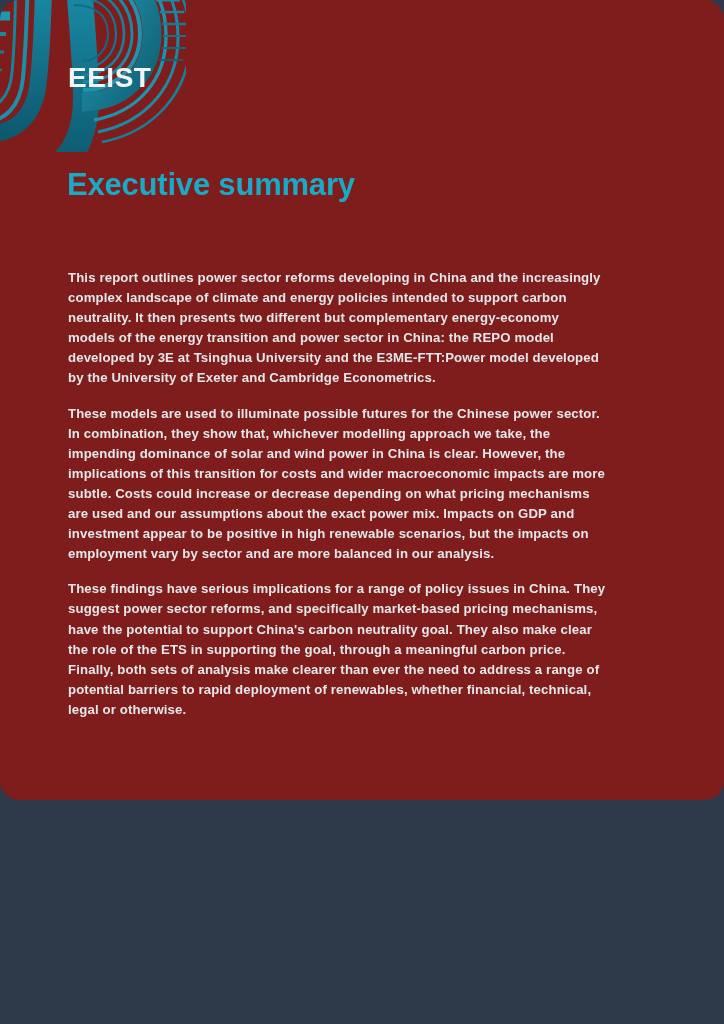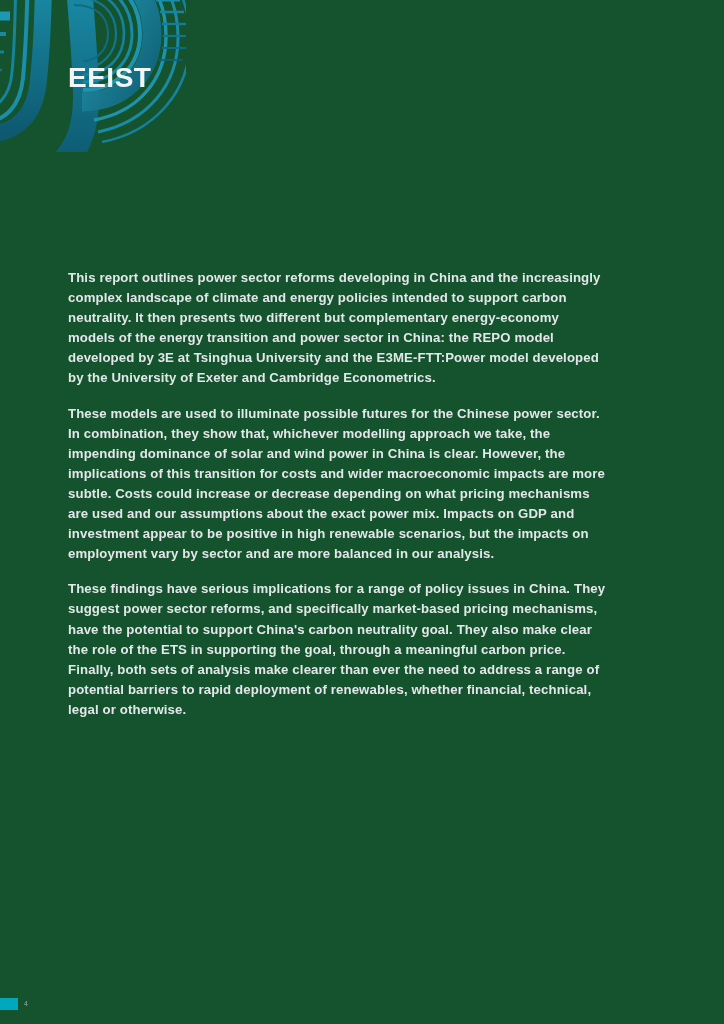--- a/index.html
+++ b/index.html
@@ -12,23 +12,24 @@
 
   body {
     background:#2d3a4a;
     font-family:"Liberation Sans", sans-serif;
     position:relative;
   }
 
   .page {
     position:relative;
     width:724px;
-    height:1024px;
-    background:#14532d;
+    height:800px;
+    background:#7f1d1d;
     overflow:hidden;
+    border-radius:19px;
   }
 
   
   .logo-mark {
     position:absolute;
     left:-34px;
     top:-58px;
     width:220px;
     height:210px;
     pointer-events:none;
@@ -146,20 +147,21 @@
         <path d="M196 82 L220 82" stroke="#167c95" stroke-width="2.4" fill="none"></path>
         <path d="M197 94 L221 94" stroke="#14738c" stroke-width="2.2" fill="none"></path>
         <path d="M196 106 L220 106" stroke="#126a82" stroke-width="2" fill="none"></path>
         <path d="M193 118 L217 118" stroke="#106178" stroke-width="1.8" fill="none"></path>
       </g>
     </svg>
   </div>
 
   <div class="brand">EEIST</div>
 
+  <h1 class="page-title">Executive summary</h1>
 
   <div class="body-copy">
     <p class="para">This report outlines power sector reforms developing in China and the increasingly complex landscape of climate and energy policies intended to support carbon neutrality. It then presents two different but complementary energy-economy models of the energy transition and power sector in China: the REPO model developed by 3E at Tsinghua University and the E3ME-FTT:Power model developed by the University of Exeter and Cambridge Econometrics.</p>
     <p class="para">These models are used to illuminate possible futures for the Chinese power sector. In combination, they show that, whichever modelling approach we take, the impending dominance of solar and wind power in China is clear. However, the implications of this transition for costs and wider macroeconomic impacts are more subtle. Costs could increase or decrease depending on what pricing mechanisms are used and our assumptions about the exact power mix. Impacts on GDP and investment appear to be positive in high renewable scenarios, but the impacts on employment vary by sector and are more balanced in our analysis.</p>
     <p class="para">These findings have serious implications for a range of policy issues in China. They suggest power sector reforms, and specifically market-based pricing mechanisms, have the potential to support China's carbon neutrality goal. They also make clear the role of the ETS in supporting the goal, through a meaningful carbon price. Finally, both sets of analysis make clearer than ever the need to address a range of potential barriers to rapid deployment of renewables, whether financial, technical, legal or otherwise.</p>
   </div>
 
   <div class="footer-bar"></div>
   <div class="page-number">4</div>
 

